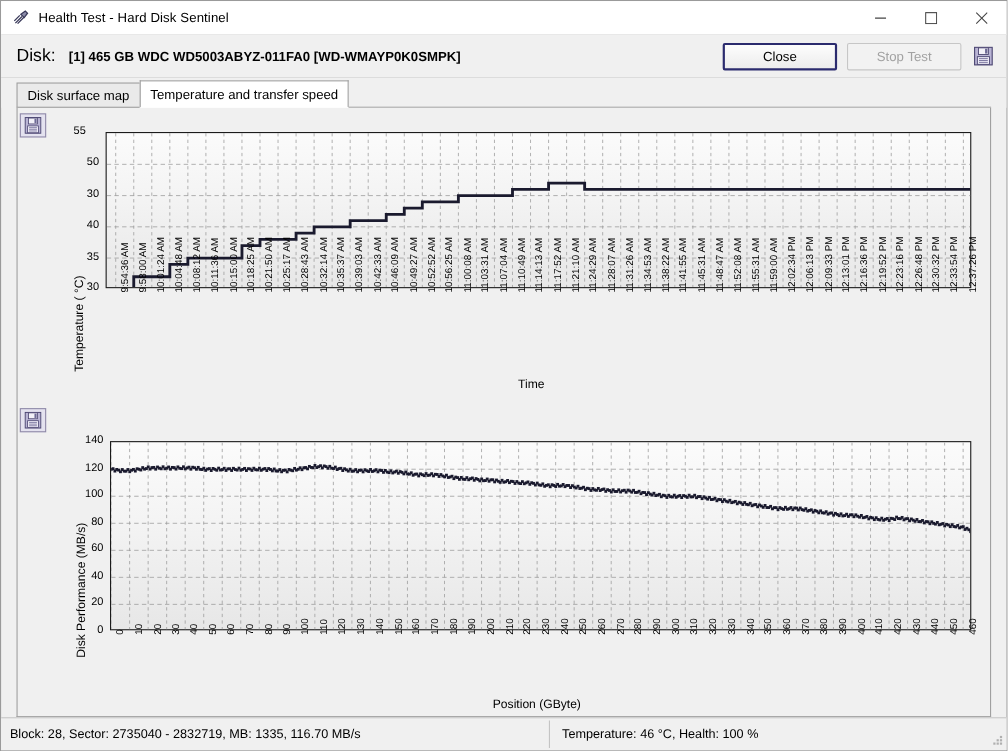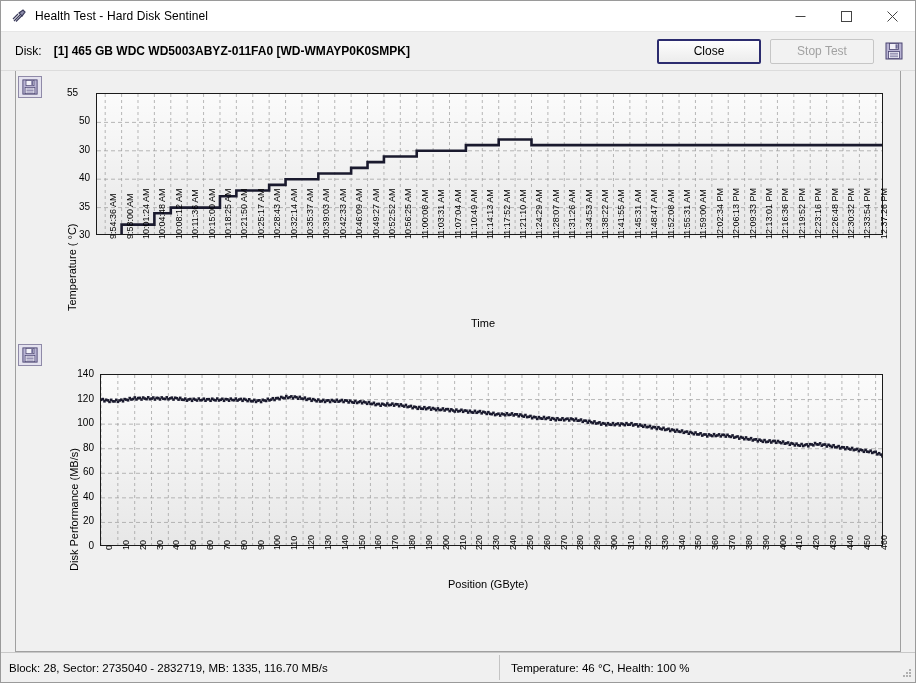--- a/index.html
+++ b/index.html
@@ -51,21 +51,21 @@
   .diskbar {
     height: 39px;
     background: #f0f0f0;
     display: flex;
     align-items: center;
     flex: none;
     padding: 0 10px 0 14px;
     border-bottom: 1px solid #dcdcdc;
   }
   .disk-label {
-    font-size: 12px; color: #000;
+    font-size: 16px; color: #000;
     margin-right: 12px;
   }
   .disk-value {
     font-size: 12px; color: #000; font-weight: bold;
   }
   .diskbar-spacer { flex: 1 1 auto; }
   .status-pill {
     width: 160px; height: 23px;
     background: #a6f2a6;
     border: 1px solid #7bbf7b;
@@ -241,20 +241,24 @@
         <rect x="4.5" y="1.5" width="9" height="6" fill="#f2f1f8" stroke="#4a4470" stroke-width="0.8"></rect>
         <rect x="10.5" y="2.3" width="2.2" height="4.4" fill="#6f6a96"></rect>
         <rect x="3.5" y="9.5" width="11" height="7" fill="#eceaf5" stroke="#4a4470" stroke-width="0.8"></rect>
         <line x1="5" y1="11.3" x2="13" y2="11.3" stroke="#6f6a96" stroke-width="0.8"></line>
         <line x1="5" y1="13.0" x2="13" y2="13.0" stroke="#6f6a96" stroke-width="0.8"></line>
         <line x1="5" y1="14.7" x2="13" y2="14.7" stroke="#6f6a96" stroke-width="0.8"></line>
       </svg>
     </div>
   </div>
 
+  <div class="tabstrip">
+    <div class="tab">Disk surface map</div>
+    <div class="tab active">Temperature and transfer speed</div>
+  </div>
 
   <div class="content">
 
     <div class="chart-block" style="top:0; height:268px;">
       <div class="chart-save" style="left:2px; top:5px;">
         <svg width="16" height="16" viewBox="0 0 18 18">
           <rect x="1" y="1" width="16" height="16" fill="#b9b4d4" stroke="#4a4470"></rect>
           <rect x="4.5" y="1.5" width="9" height="6" fill="#f2f1f8" stroke="#4a4470" stroke-width="0.8"></rect>
           <rect x="10.5" y="2.3" width="2.2" height="4.4" fill="#6f6a96"></rect>
           <rect x="3.5" y="9.5" width="11" height="7" fill="#eceaf5" stroke="#4a4470" stroke-width="0.8"></rect>
@@ -971,21 +975,21 @@
           <div class="xtick-rot" style="left:727.8709677419355px; top:209px;">380</div>
           <div class="xtick-rot" style="left:744.7096774193549px; top:209px;">390</div>
           <div class="xtick-rot" style="left:761.5483870967741px; top:209px;">400</div>
           <div class="xtick-rot" style="left:778.3870967741935px; top:209px;">410</div>
           <div class="xtick-rot" style="left:795.2258064516129px; top:209px;">420</div>
           <div class="xtick-rot" style="left:812.0645161290322px; top:209px;">430</div>
           <div class="xtick-rot" style="left:828.9032258064517px; top:209px;">440</div>
           <div class="xtick-rot" style="left:845.741935483871px; top:209px;">450</div>
           <div class="xtick-rot" style="left:862.5806451612904px; top:209px;">460</div>
         </div>
-      <div class="xcaption" style="left:432px; top:237px;">Position (GByte)</div>
+      <div class="xcaption" style="left:432px; top:267px;">Position (GByte)</div>
     </div>
 
   </div>
 
   <div class="statusbar">
     <span class="status-left">Block: 28, Sector: 2735040 - 2832719, MB: 1335, 116.70 MB/s</span>
     <span class="status-sep"></span>
     <span class="status-right">Temperature: 46  °C,  Health: 100 %</span>
     <span class="status-grip">
       <svg width="12" height="12" viewBox="0 0 12 12">

